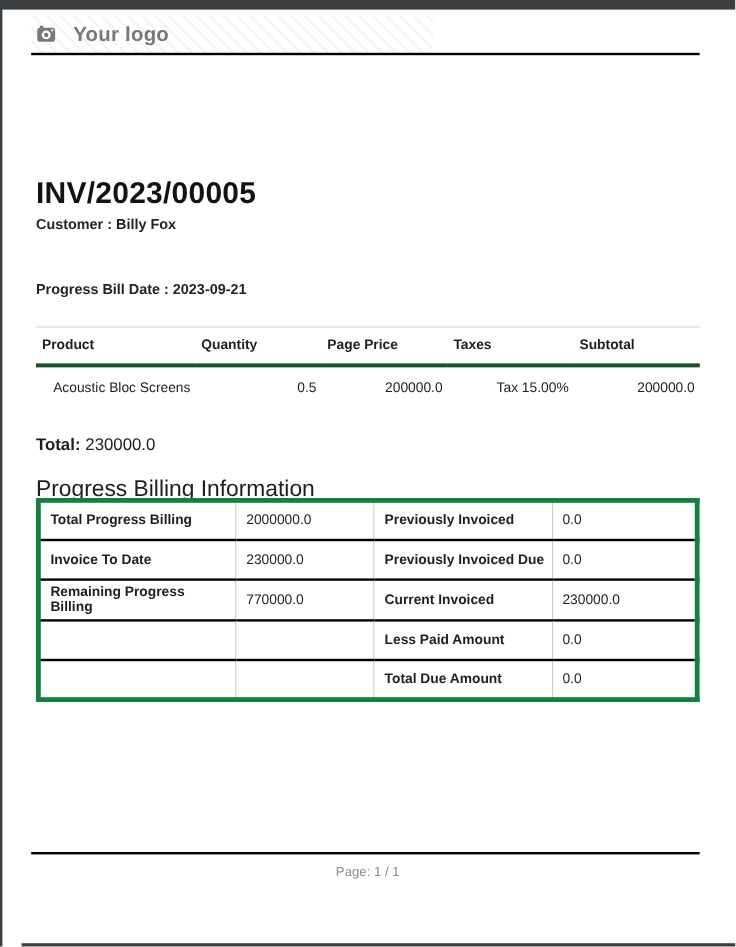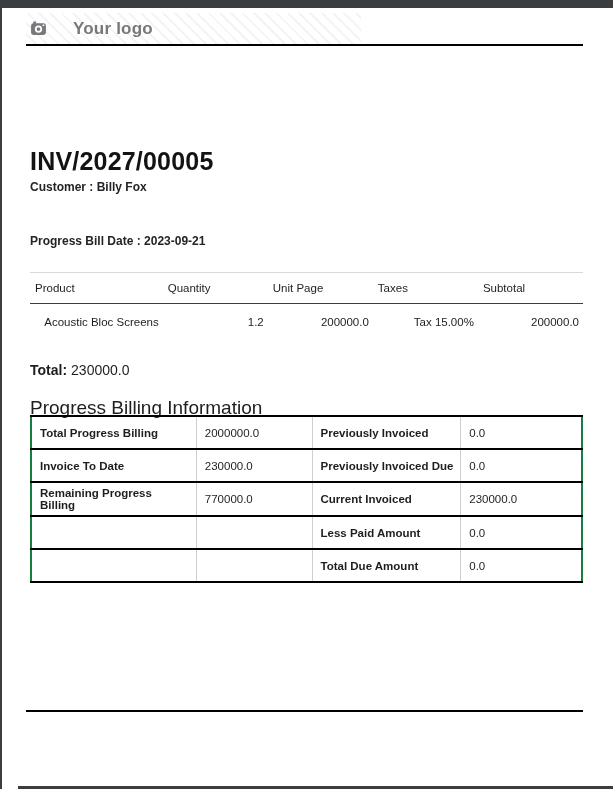--- a/index.html
+++ b/index.html
@@ -17,21 +17,21 @@
   
   .chrome-top    { position: absolute; top: 0; left: 0; right: 0; height: 8px; background: #3b3e41; }
   .chrome-left   { position: absolute; top: 0; left: 0; bottom: 0; width: 2px; background: #3b3e41; z-index: 5; }
   .chrome-bottom { position: absolute; bottom: 0; left: 18px; right: 0; height: 3px; background: #3b3e41; }
 
   
   .logo-row {
     position: absolute;
     top: 13px; left: 26px;
     width: 335px; height: 31px;
-    display: flex; align-items: center; gap: 26px;
+    display: flex; align-items: center; gap: 14px;
     padding-left: 4px;
     background: repeating-linear-gradient(45deg, #ffffff 0px, #ffffff 6px, #f4f4f4 6px, #f4f4f4 8px);
   }
   .logo-text { font-size: 17px; font-weight: bold; color: #76787b; letter-spacing: 0.2px; }
   .logo-icon { display: inline-flex; }
   .header-rule { position: absolute; top: 44px; left: 26px; width: 557px; height: 2px; background: #000; }
 
   
   .inv-title {
     position: absolute; top: 147px; left: 30px;
@@ -41,22 +41,22 @@
   .info-customer { top: 180px; }
   .info-bill     { top: 207px; }
   .info-date     { top: 234px; }
 
   
   .product-table {
     position: absolute; top: 272px; left: 30px; width: 553px;
     border-collapse: collapse; table-layout: fixed;
   }
   .product-table th {
-    text-align: left; font-size: 11.5px; font-weight: normal; color: #1d1e20;
-    border-top: 1px solid #d9d9d9; border-bottom: 1px solid #14532d;
+    text-align: left; font-size: 11.5px; font-weight: bold; color: #1d1e20;
+    border-top: 1px solid #d9d9d9; border-bottom: 3px solid #14532d;
     padding: 9px 4px 9px 5px; height: 31px;
   }
   .product-table td {
     text-align: right; font-size: 11.5px; color: #1d1e20;
     padding: 12px 4px 10px 5px;
   }
   .col-product  { width: 24%; }
   .col-quantity { width: 19%; }
   .col-unit     { width: 19%; }
   .col-taxes    { width: 19%; }
@@ -64,21 +64,21 @@
 
   .total-line { position: absolute; top: 362px; left: 30px; font-size: 14px; color: #1d1e20; }
   .total-line .total-label { font-weight: bold; margin-right: 4px; }
 
   
   .billing-title { position: absolute; top: 397px; left: 30px; font-size: 19px; color: #1d1e20; }
 
   .billing-table {
     position: absolute; top: 415px; left: 30px; width: 553px;
     border-collapse: collapse; table-layout: fixed;
-    border: 2px solid #15803d;
+    border: 4px solid #15803d;
   }
   .billing-table td {
     height: 33px; font-size: 11.5px; color: #1d1e20;
     border-top: 2px solid #000; border-bottom: 2px solid #000;
     border-left: 1px solid #cfcfcf; border-right: 1px solid #cfcfcf;
     padding: 4px 6px 4px 8px; vertical-align: middle;
   }
   .billing-table td:first-child { border-left: none; }
   .billing-table td:last-child  { border-right: none; }
   .billing-table td.blabel { font-weight: bold; }
@@ -110,45 +110,45 @@
         <rect x="1.5" y="4.5" width="21" height="16.5" rx="3.5" fill="#76787b"></rect>
         <circle cx="12" cy="12.8" r="5.2" fill="#ffffff"></circle>
         <circle cx="12" cy="12.8" r="2.6" fill="#76787b"></circle>
         <rect x="17.5" y="6.5" width="3" height="2" rx="1" fill="#ffffff"></rect>
       </svg>
     </span>
     <span class="logo-text">Your logo</span>
   </div>
   <div class="header-rule"></div>
 
-  <div class="inv-title">INV/2027/00005</div>
+  <div class="inv-title">INV/2023/00005</div>
   <div class="info-line info-customer">Customer : Billy Fox</div>
   <div class="info-line info-date">Progress Bill Date : 2023-09-21</div>
 
   <table class="product-table">
     <colgroup>
       <col class="col-product">
         <col class="col-quantity">
         <col class="col-unit">
         <col class="col-taxes">
         <col class="col-subtotal">
     </colgroup>
     <thead>
       <tr>
         <th>Product</th>
         <th>Quantity</th>
-        <th>Unit Page</th>
+        <th>Page Price</th>
         <th>Taxes</th>
         <th>Subtotal</th>
       </tr>
     </thead>
     <tbody>
       <tr>
         <td>Acoustic Bloc Screens</td>
-        <td>1.2</td>
+        <td>0.5</td>
         <td>200000.0</td>
         <td>Tax 15.00%</td>
         <td>200000.0</td>
       </tr>
     </tbody>
   </table>
 
   <div class="total-line">
     <span class="total-label">Total:</span><span>230000.0</span>
   </div>
@@ -190,14 +190,15 @@
       <tr>
         <td class="blabel"></td>
         <td></td>
         <td class="blabel">Total Due Amount</td>
         <td>0.0</td>
       </tr>
     </tbody>
   </table>
 
   <div class="footer-rule"></div>
+  <div class="footer-page">Page: 1 / 1</div>
 
 </div>
 
 </body></html>

